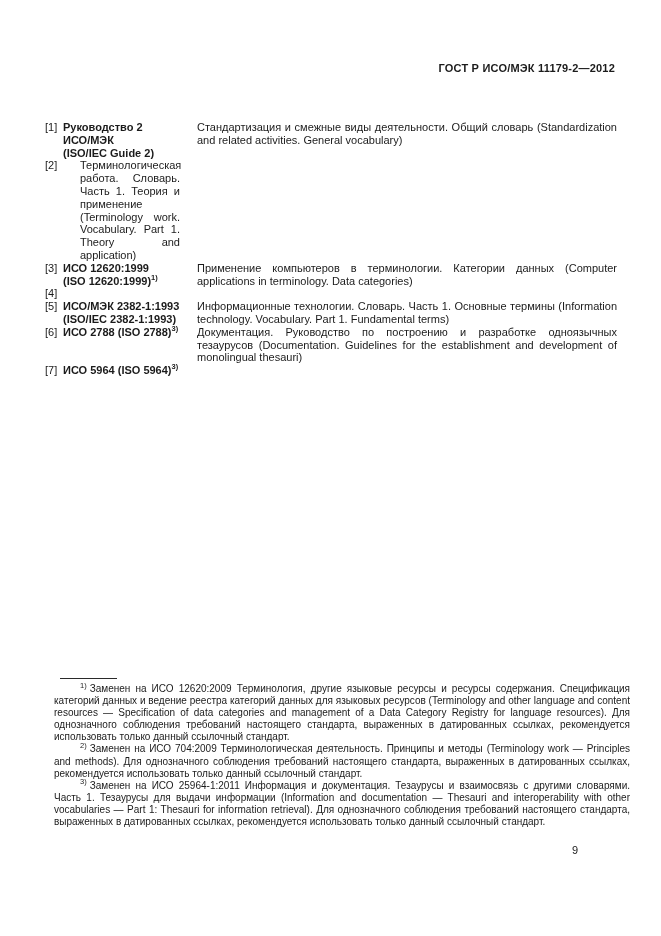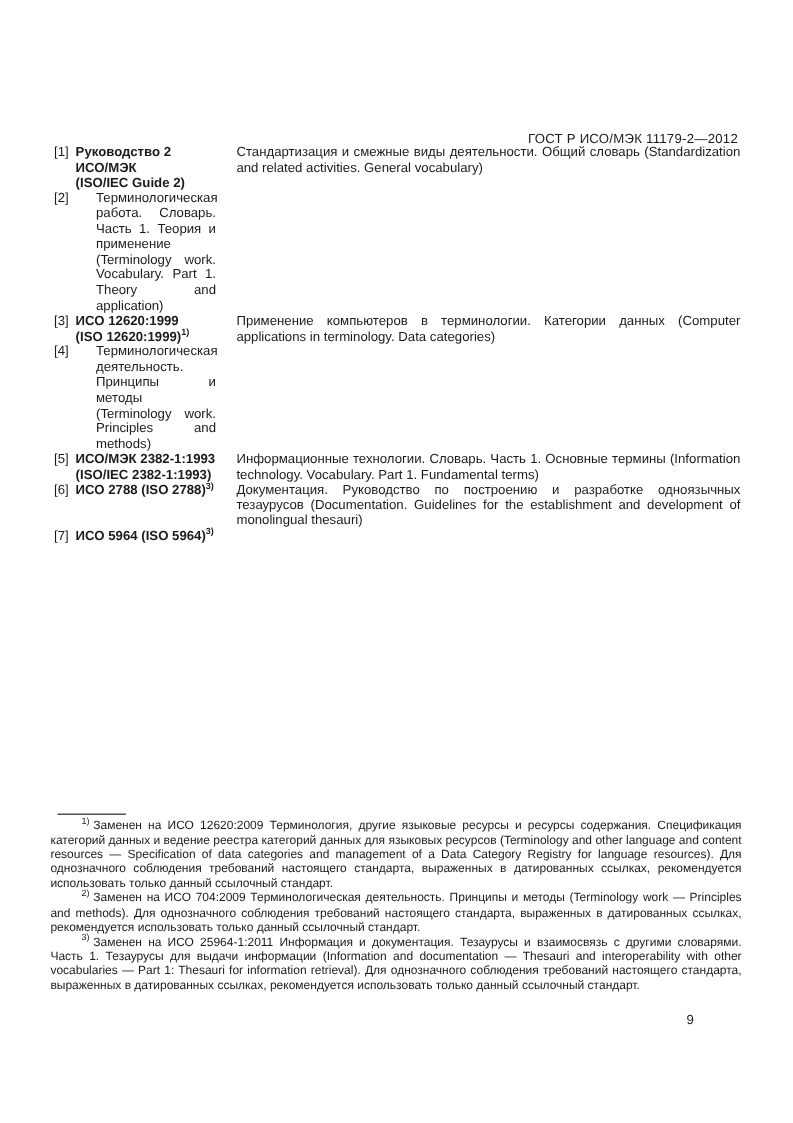--- a/index.html
+++ b/index.html
@@ -11,24 +11,23 @@
     background: #ffffff;
     font-family: "Liberation Sans", sans-serif;
     color: #1b1b1b;
     overflow: hidden;
   }
   .doc-header {
     position: absolute;
     top: 62px;
     right: 46px;
     font-size: 11px;
-    font-weight: normal;
+    font-weight: bold;
     letter-spacing: 0.2px;
     white-space: nowrap;
-    margin-top: 48px;
   }
   .doc-title {
     position: absolute;
     top: 93px;
     left: 0;
     width: 100%;
     text-align: center;
     font-size: 12px;
     font-weight: bold;
   }
@@ -50,21 +49,21 @@
   .entry .lline { display: block; white-space: nowrap; }
   .entry .desc { display: block; text-align: justify; margin-left: 17px; }
   sup.marker {
     font-size: 7.5px;
     line-height: 0;
     vertical-align: super;
   }
   .footnotes {
     position: absolute;
     top: 678px;
-    left: 42px;
+    left: 54px;
     width: 576px;
     font-size: 10px;
     line-height: 12.1px;
   }
   .fn-rule {
     width: 57px;
     height: 0;
     border-top: 1px solid #2a2a2a;
     margin: 0 0 4px 6px;
   }
@@ -110,21 +109,20 @@
       <span class="ref">[3]</span>
       <span class="label">
         <span class="lline">ИСО 12620:1999</span>
         <span class="lline"><span>(ISO 12620:1999)</span><sup class="marker">1)</sup></span>
       </span>
       <span class="desc">Применение компьютеров в терминологии. Категории данных (Computer applications in terminology. Data categories)</span>
     </div>
 
     <div class="entry">
       <span class="ref">[4]</span>
-      <span class="desc">Терминологическая деятельность. Принципы и методы (Terminology work. Principles and methods)</span>
     </div>
 
     <div class="entry">
       <span class="ref">[5]</span>
       <span class="label">
         <span class="lline">ИСО/МЭК 2382-1:1993</span>
         <span class="lline"><span>(ISO/IEC 2382-1:1993)</span><sup class="marker"></sup></span>
       </span>
       <span class="desc">Информационные технологии. Словарь. Часть 1. Основные термины (Information technology. Vocabulary. Part 1. Fundamental terms)</span>
     </div>

